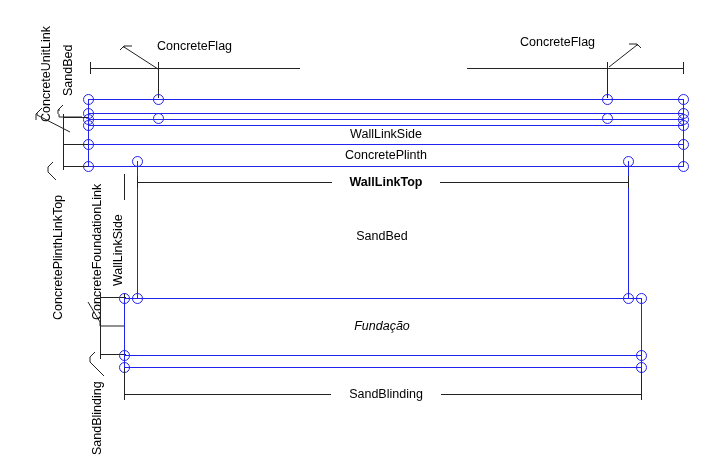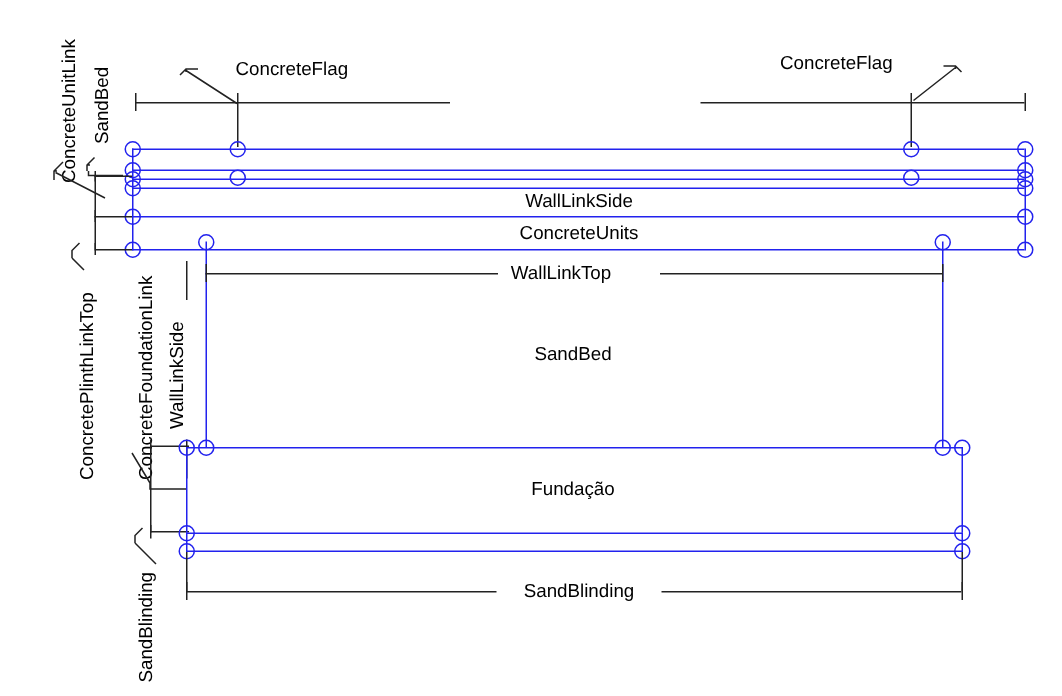--- a/index.html
+++ b/index.html
@@ -60,21 +60,21 @@
   <div class="ln hblue" style="left:88px;top:125px;width:595px;"></div>
 
   <div class="ln hblue" style="left:88px;top:144px;width:595px;"></div>
 
   <div class="ln hblue" style="left:88px;top:166px;width:595px;"></div>
 
   <div class="ln vblue" style="left:88px;top:99px;height:68px;"></div>
   <div class="ln vblue" style="left:683px;top:99px;height:68px;"></div>
 
   <div class="lbl ctr" style="left:386px;top:128px;">WallLinkSide</div>
-  <div class="lbl ctr" style="left:386px;top:149px;">ConcreteUnits</div>
+  <div class="lbl ctr" style="left:386px;top:149px;">ConcretePlinth</div>
 
   <div class="node" style="left:83px;top:94px;"></div>
   <div class="node" style="left:83px;top:108px;"></div>
   <div class="node" style="left:83px;top:114px;"></div>
   <div class="node" style="left:83px;top:120px;"></div>
   <div class="node" style="left:83px;top:139px;"></div>
   <div class="node" style="left:83px;top:161px;"></div>
 
   <div class="node" style="left:678px;top:94px;"></div>
   <div class="node" style="left:678px;top:108px;"></div>
@@ -167,24 +167,24 @@
 
   <div class="node" style="left:119px;top:350px;"></div>
   <div class="node" style="left:119px;top:362px;"></div>
   <div class="node" style="left:636px;top:350px;"></div>
   <div class="node" style="left:636px;top:362px;"></div>
 
   <div class="ln hblk" style="left:137px;top:182px;width:195px;"></div>
   <div class="ln hblk" style="left:440px;top:182px;width:188px;"></div>
   <div class="ln vblk" style="left:137px;top:176px;height:12px;"></div>
   <div class="ln vblk" style="left:628px;top:176px;height:12px;"></div>
-  <div class="lbl ctr" style="left:374px;top:176px;">WallLinkTop</div>
+  <div class="lbl ctr" style="left:386px;top:176px;font-weight:bold;">WallLinkTop</div>
 
   <div class="lbl ctr" style="left:382px;top:230px;">SandBed</div>
-  <div class="lbl ctr" style="left:382px;top:320px;">Fundação</div>
+  <div class="lbl ctr" style="left:382px;top:320px;font-style:italic;">Fundação</div>
 
   <div class="ln hblk" style="left:124px;top:394px;width:207px;"></div>
   <div class="ln hblk" style="left:441px;top:394px;width:200px;"></div>
   <div class="ln vblk" style="left:124px;top:388px;height:12px;"></div>
   <div class="ln vblk" style="left:641px;top:388px;height:12px;"></div>
   <div class="ln vblk" style="left:124px;top:368px;height:26px;"></div>
   <div class="ln vblk" style="left:641px;top:368px;height:26px;"></div>
   <div class="lbl ctr" style="left:386px;top:388px;">SandBlinding</div>
 
 </div>

